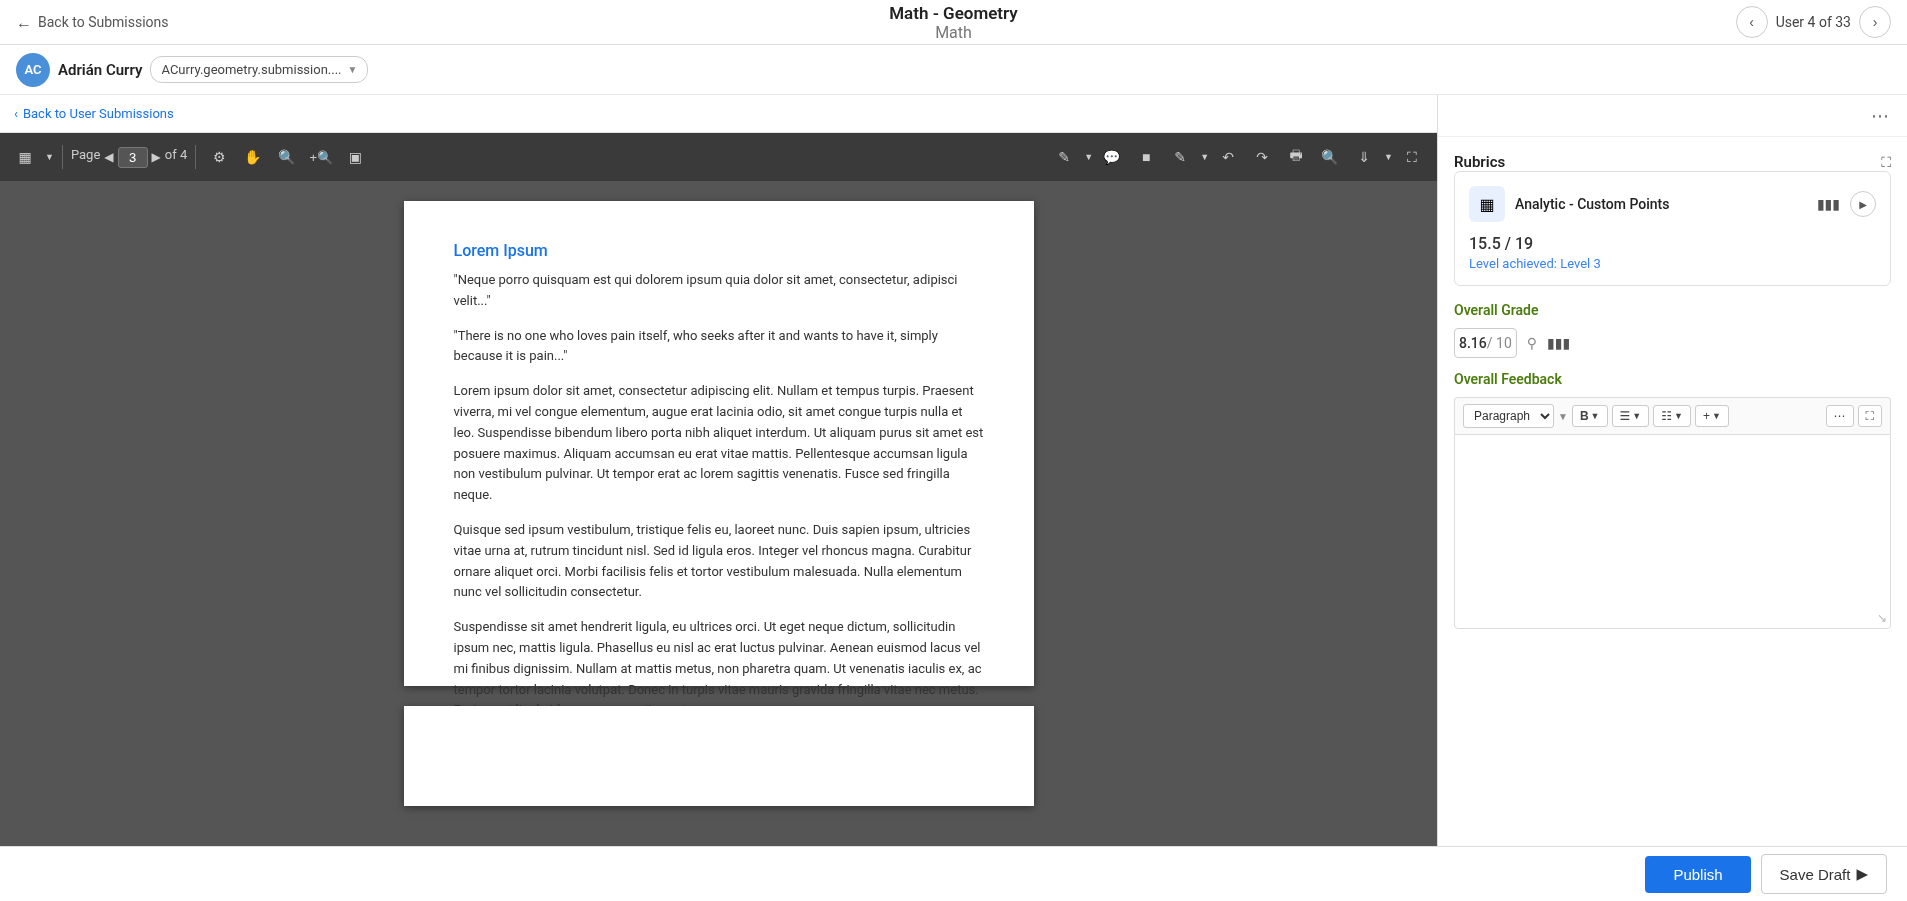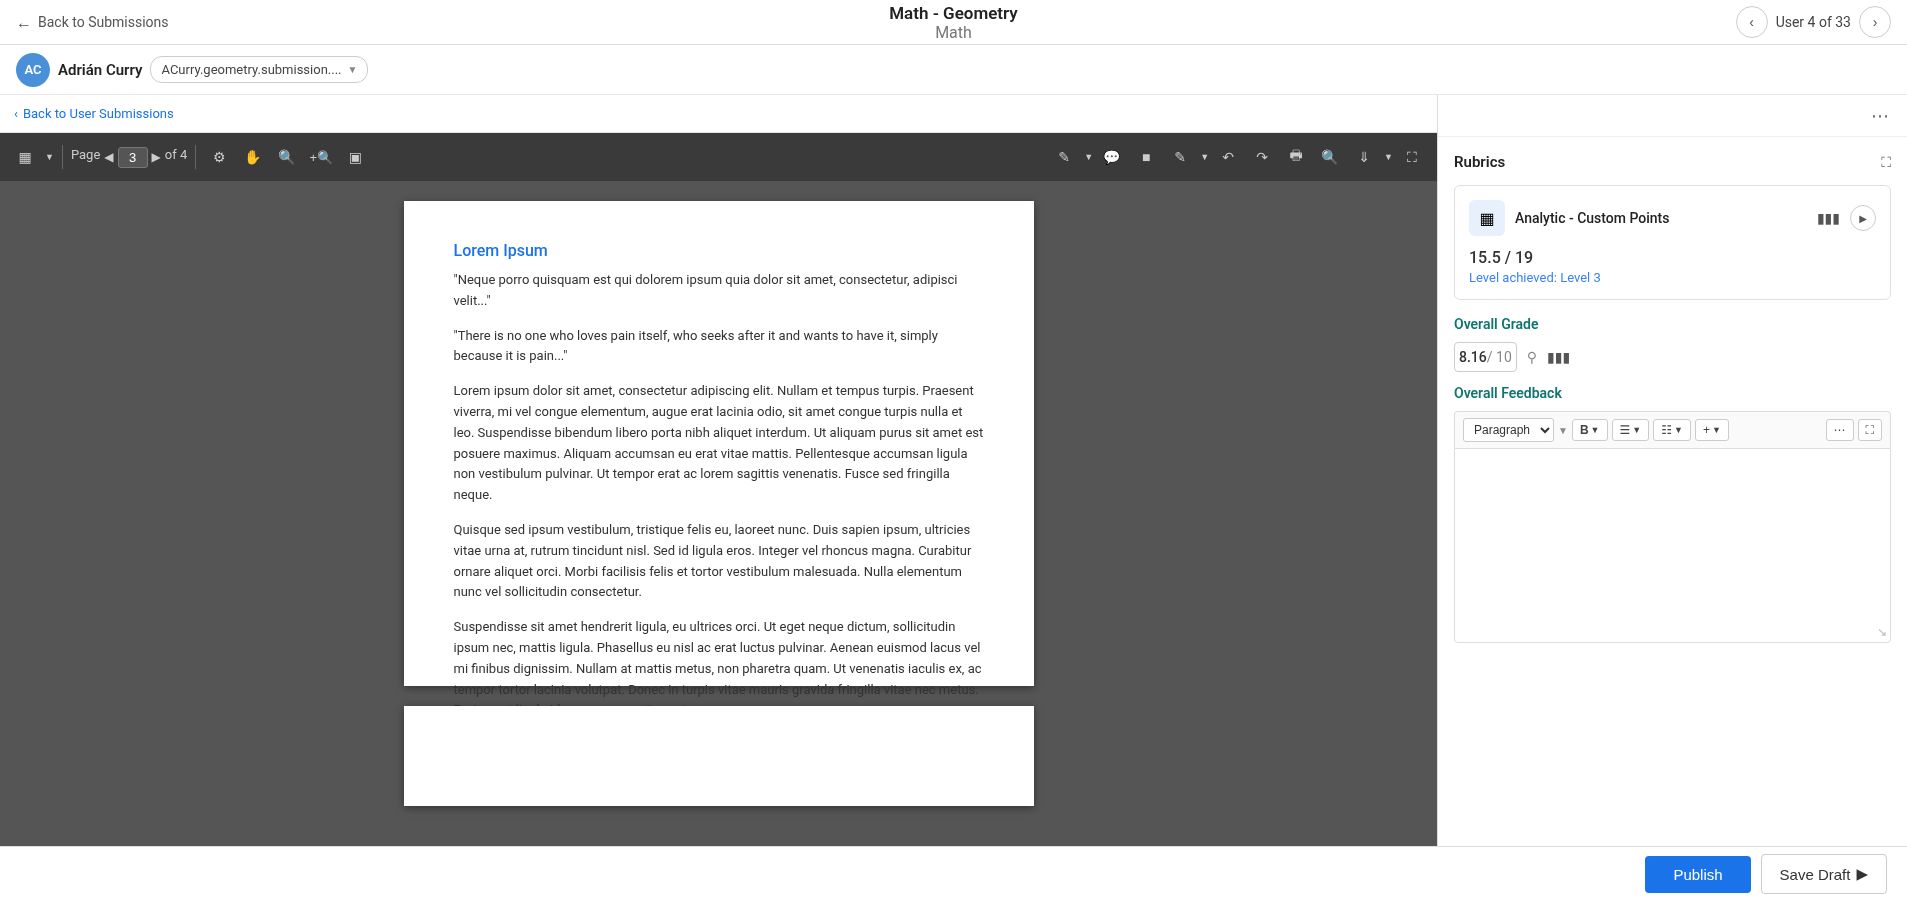--- a/index.html
+++ b/index.html
@@ -102,21 +102,21 @@
     }
     .right-panel-header {
       display: flex; align-items: center; justify-content: flex-end;
       padding: 10px 16px; border-bottom: 1px solid #eee;
     }
     .three-dots { font-size: 18px; color: #666; cursor: pointer; letter-spacing: 2px; }
 
     .right-panel-body { flex: 1; overflow-y: auto; padding: 16px; }
 
     .rubrics-header {
-      display: flex; align-items: flex-end; justify-content: space-between; margin-bottom: 14px;
+      display: flex; align-items: flex-end; justify-content: space-between; 
     }
     .rubrics-title { font-size: 15px; font-weight: 600; color: #222; }
     .expand-icon { font-size: 14px; color: #666; cursor: pointer; }
 
     .rubric-card {
       border: 1px solid #e0e0e0; border-radius: 6px; padding: 14px; margin-bottom: 16px;
     }
     .rubric-card-header {
       display: flex; align-items: center; justify-content: space-between;
     }
@@ -130,21 +130,21 @@
     .bar-icon { font-size: 14px; color: #555; cursor: pointer; }
     .play-btn {
       width: 26px; height: 26px; border-radius: 50%; border: 1px solid #ccc;
       background: #fff; cursor: pointer; display: flex; align-items: center; justify-content: center; font-size: 10px; color: #555;
     }
     .rubric-score { margin-top: 12px; }
     .score-value { font-size: 16px; color: #333; font-weight: 500; }
     .level-achieved { font-size: 13px; color: #3b82f6; margin-top: 3px; }
 
     .overall-grade-section { margin-top: 6px; }
-    .section-label { font-size: 14px; font-weight: 600; color: #0f766e; margin-bottom: 10px; }
+    .section-label { font-size: 14px; font-weight: 600; color: #4d7c0f; margin-bottom: 10px; }
     .grade-input-row { display: flex; align-items: center; gap: 10px; }
     .grade-input-box {
       display: flex; align-items: center; border: 1px solid #ccc; border-radius: 4px;
       padding: 6px 4px; font-size: 14px; color: #333;
     }
     .grade-input-box .grade-val { font-weight: 500; }
     .grade-input-box .grade-denom { color: #888; }
     .pin-icon { font-size: 14px; color: #888; cursor: pointer; }
     .bars-icon2 { font-size: 14px; color: #555; cursor: pointer; }
 

